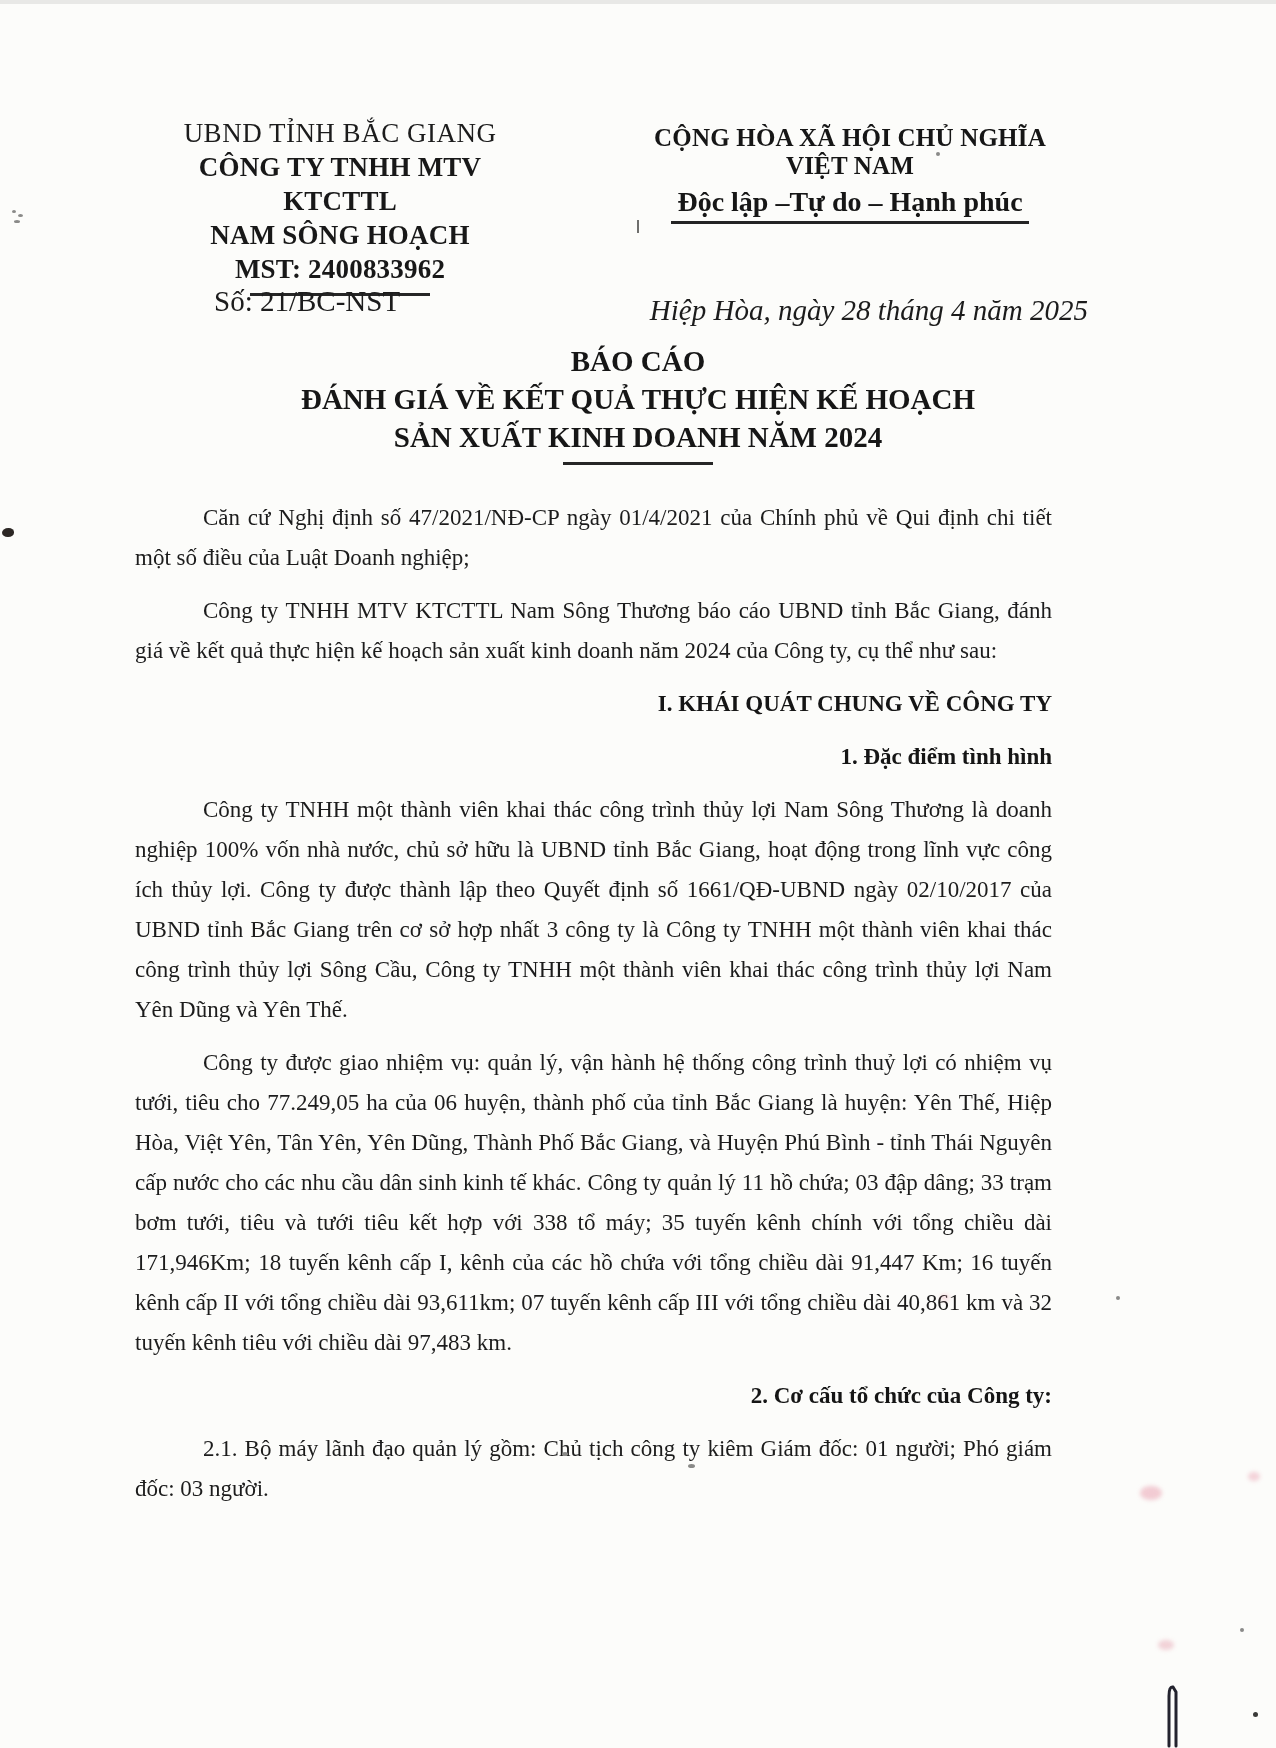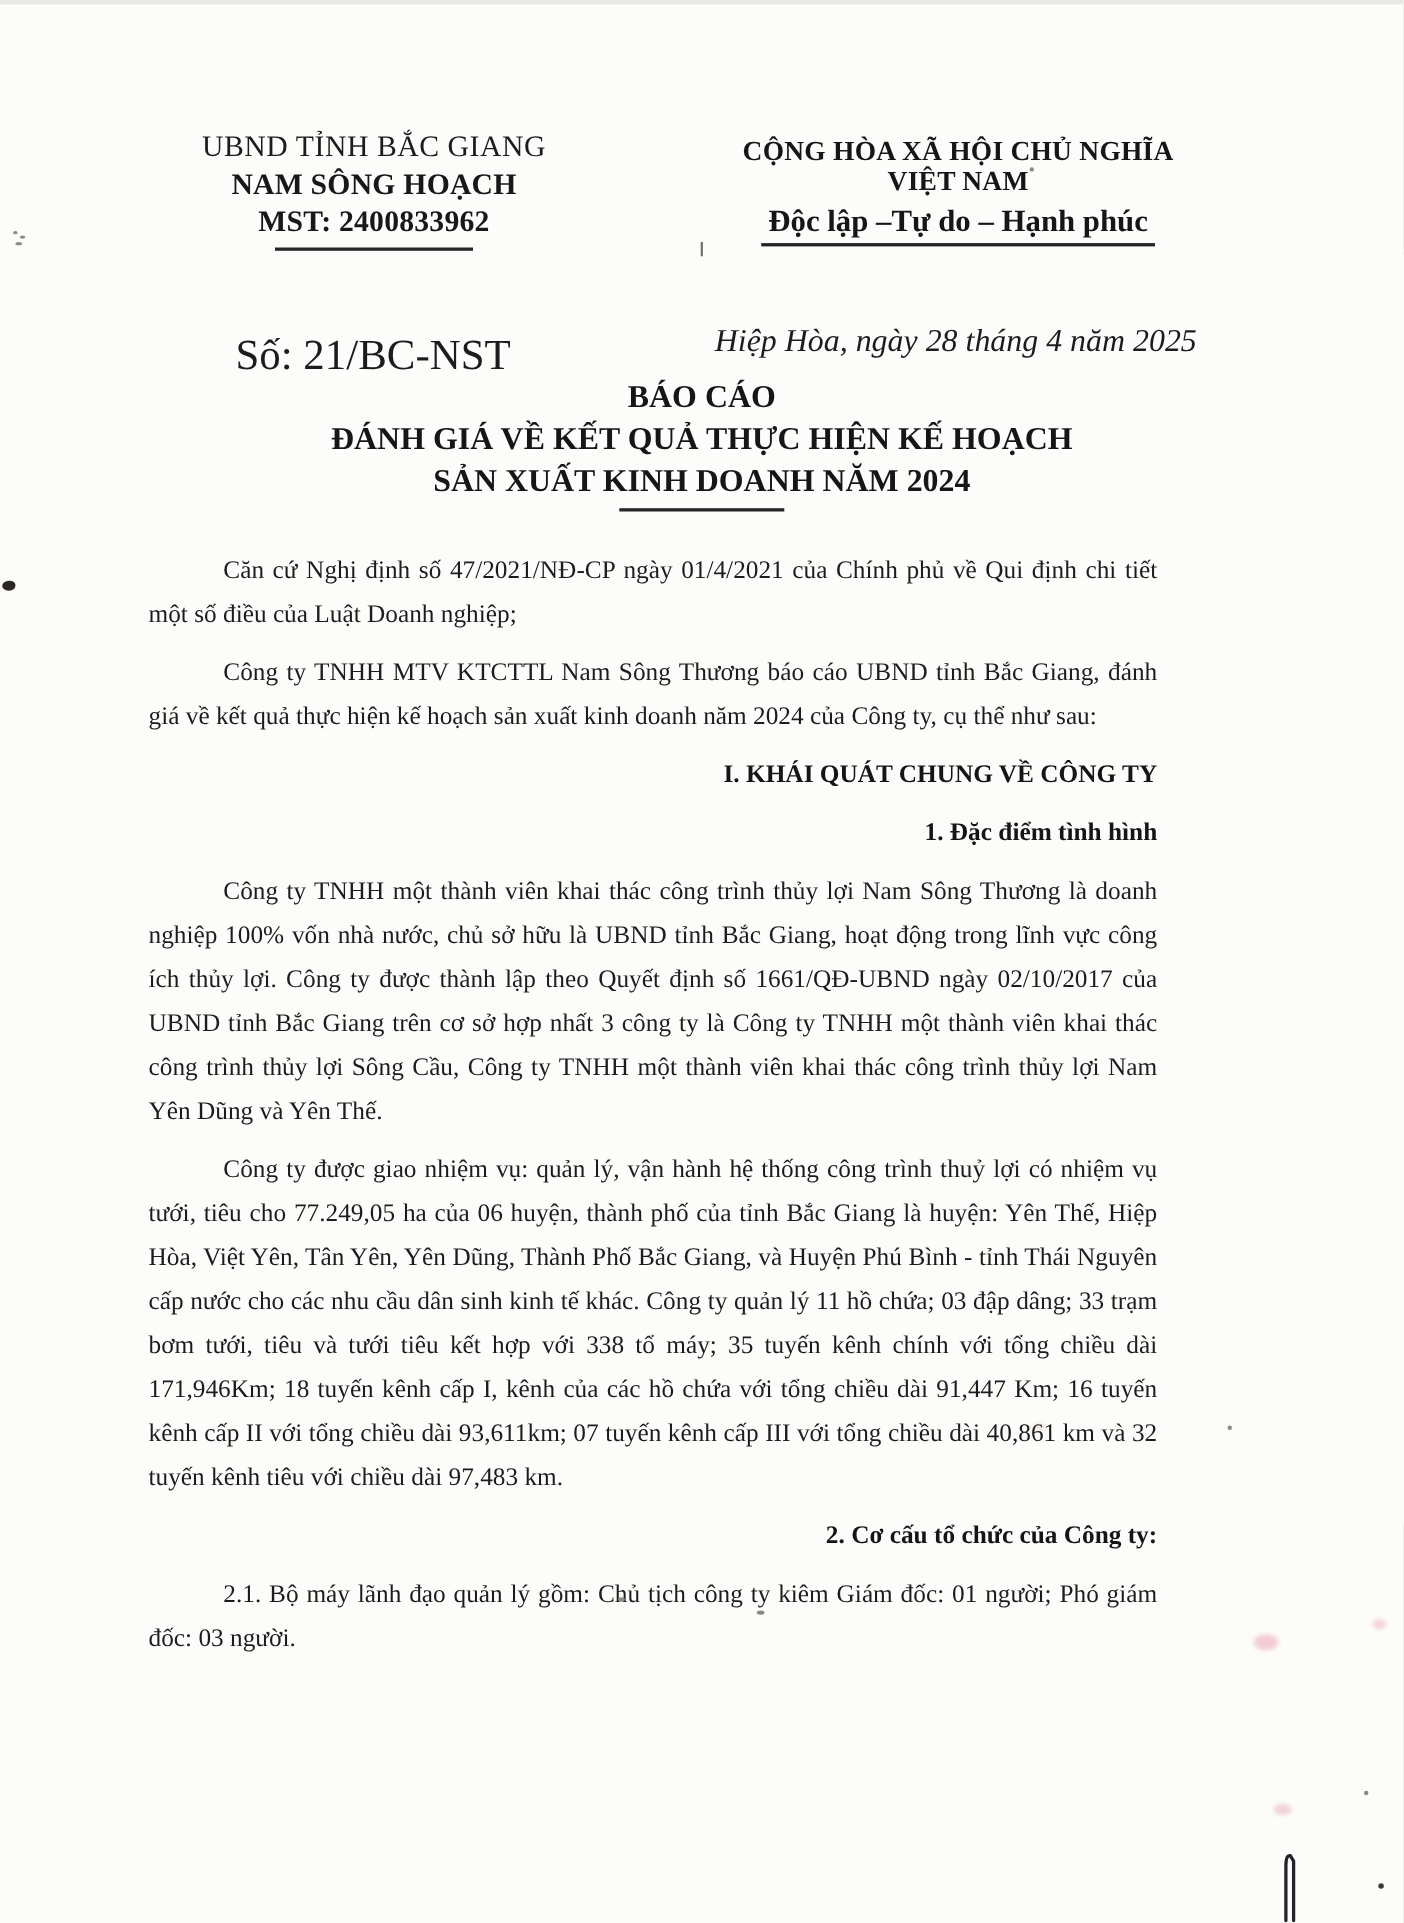--- a/index.html
+++ b/index.html
@@ -25,37 +25,37 @@
   .hdr-left .l1 { font-size: 27px; letter-spacing: .5px; }
   .hdr-left .l2, .hdr-left .l3, .hdr-left .l4 {
     font-size: 27px; font-weight: bold; letter-spacing: .2px; color: #181818;
   }
   .hdr-left .rule {
     width: 180px; height: 3px; background: #262626;
     margin: 7px auto 0 auto;
   }
   .hdr-right {
     position: absolute;
-    left: 651px; top: 120px;
+    left: 630px; top: 120px;
     width: 440px;
     text-align: center;
   }
   .hdr-right .l1 { font-size: 25px; font-weight: bold; letter-spacing: .2px; color: #161616; }
   .hdr-right .l2 {
     display: inline-block;
     margin-top: 6px;
     font-size: 28px; font-weight: bold; color: #161616;
     padding: 0 6px 3px 6px;
     border-bottom: 3px solid #242424;
     text-align: center;
   }
   .doc-number {
     position: absolute;
-    left: 214px; top: 296px;
-    font-size: 39px;
+    left: 214px; top: 281px;
+    font-size: 29px;
   }
   .date-line {
     position: absolute;
     right: 188px; top: 290px;
     font-size: 29px;
     font-style: italic;
   }
   
   .title {
     position: absolute;
@@ -96,20 +96,21 @@
   .pink  { position: absolute; border-radius: 50%; filter: blur(2px); }
   .pen-mark { position: absolute; left: 1160px; top: 1678px; }
 </style>
 </head>
 <body>
 
 <div class="page">
 
   <div class="hdr-left">
     <div class="l1">UBND TỈNH BẮC GIANG</div>
+    <div class="l2">CÔNG TY TNHH MTV KTCTTL</div>
     <div class="l3">NAM SÔNG HOẠCH</div>
     <div class="l4">MST: 2400833962</div>
     <div class="rule"></div>
   </div>
 
   <div class="hdr-right">
     <div class="l1">CỘNG HÒA XÃ HỘI CHỦ NGHĨA VIỆT NAM</div>
     <div class="l2">Độc lập –Tự do – Hạnh phúc</div>
   </div>
 

